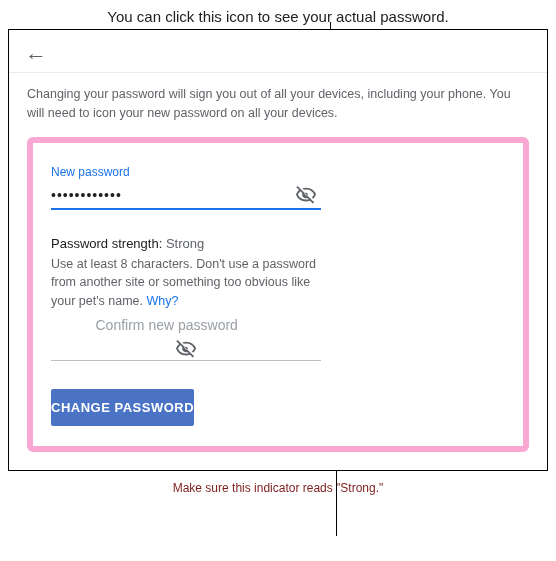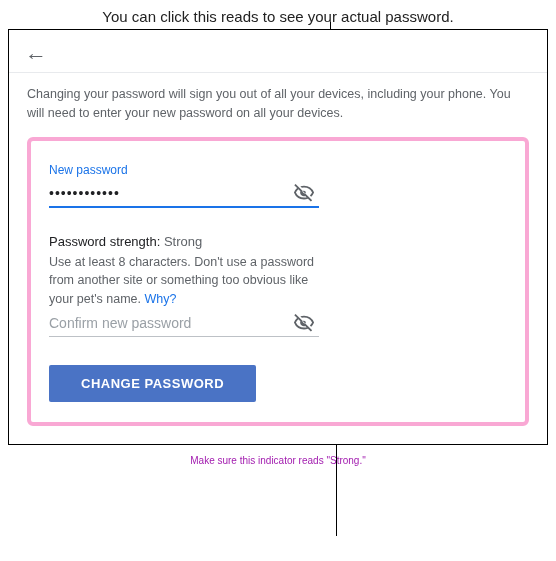--- a/index.html
+++ b/index.html
@@ -12,22 +12,22 @@
     }
     .annotation-top {
       text-align: center;
       font-size: 15px;
       color: #222;
       padding: 8px 0 4px;
       font-family: "Segoe UI", Arial, sans-serif;
     }
     .annotation-bottom {
       text-align: center;
-      font-size: 10px;
-      color: #a21caf;
+      font-size: 12px;
+      color: #7f1d1d;
       padding: 10px 0;
       font-family: "Segoe UI", Arial, sans-serif;
     }
     .panel {
       border: 1px solid #000;
       margin: 0 8px;
       background: #fff;
       position: relative;
     }
     .panel-header {
@@ -58,21 +58,21 @@
       font-size: 12.5px;
       color: #5f6368;
       line-height: 1.5;
       margin-bottom: 6px;
     }
     .info-line a {
       color: #1a73e8;
       text-decoration: none;
     }
     .card {
-      border: 4px solid #f9a8d4;
+      border: 6px solid #f9a8d4;
       border-radius: 6px;
       margin-top: 14px;
       padding: 22px 18px 20px;
     }
     .field-block {
       position: relative;
       margin-bottom: 26px;
     }
     .floating-label {
       font-size: 12px;
@@ -82,20 +82,21 @@
       margin-bottom: 4px;
     }
     .input-row {
       display: flex;
       align-items: center;
       border-bottom: 2px solid #1a73e8;
       width: 270px;
     }
     .input-row.inactive {
       border-bottom: 1px solid #bdc1c6;
+      flex-direction: column;
     }
     .pw-input {
       flex: 1;
       border: none;
       outline: none;
       font-size: 14px;
       padding: 4px 0 5px;
       letter-spacing: 1px;
       color: #202124;
     }
@@ -129,21 +130,21 @@
       margin-bottom: 2px;
     }
     .hint-text a {
       color: #1a73e8;
       text-decoration: none;
     }
     .change-btn {
       background: #4a73c5;
       color: #fff;
       border: none;
-      padding: 11px 32px;
+      padding: 11px 0;
       font-size: 13px;
       font-weight: 600;
       letter-spacing: 0.5px;
       border-radius: 2px;
       cursor: pointer;
       margin-top: 20px;
     }
     
     .line-top {
       position: absolute;
@@ -176,32 +177,32 @@
       top: 0;
       left: -140px;
       width: 140px;
       height: 1px;
       background: #000;
     }
   </style>
 </head>
 <body>
 
-<div class="annotation-top">You can click this reads to see your actual password.</div>
+<div class="annotation-top">You can click this icon to see your actual password.</div>
 
 <div class="line-top"></div>
 <div class="line-bottom"></div>
 
 <div class="panel">
   <div class="panel-header">
     <span class="back-arrow">←</span>
   </div>
   <hr class="panel-divider">
   <div class="panel-body">
-    <p class="info-line">Changing your password will sign you out of all your devices, including your phone. You will need to enter your new password on all your devices.</p>
+    <p class="info-line">Changing your password will sign you out of all your devices, including your phone. You will need to icon your new password on all your devices.</p>
 
     <div class="card">
 
       <div class="field-block">
         <label class="floating-label">New password</label>
         <div class="input-row">
           <input type="text" class="pw-input" value="••••••••••••" style="">
           <span class="eye-icon">
             <svg viewBox="0 0 24 24" fill="currentColor">
                 <path d="M12 6a9.77 9.77 0 018.82 5.5 9.86 9.86 0 01-2.4 3.12l1.42 1.42A11.8 11.8 0 0023 11.5 11.83 11.83 0 0012 4a11.6 11.6 0 00-4 .7l1.65 1.65A9.5 9.5 0 0112 6zm-9.19-3.9L1.39 3.51 4.46 6.6A11.8 11.8 0 001 11.5 11.83 11.83 0 0012 19a11.7 11.7 0 004.31-.82l3.18 3.18 1.41-1.41zM12 17a9.77 9.77 0 01-8.82-5.5A9.9 9.9 0 015.9 8l2.1 2.1A4 4 0 0012 15.5a4 4 0 001.39-.26l1.54 1.54A9.5 9.5 0 0112 17zm.22-4.52l-2.2-2.2A2 2 0 0112 9.5a2 2 0 012 2 2 2 0 01-.08.52z"></path>

